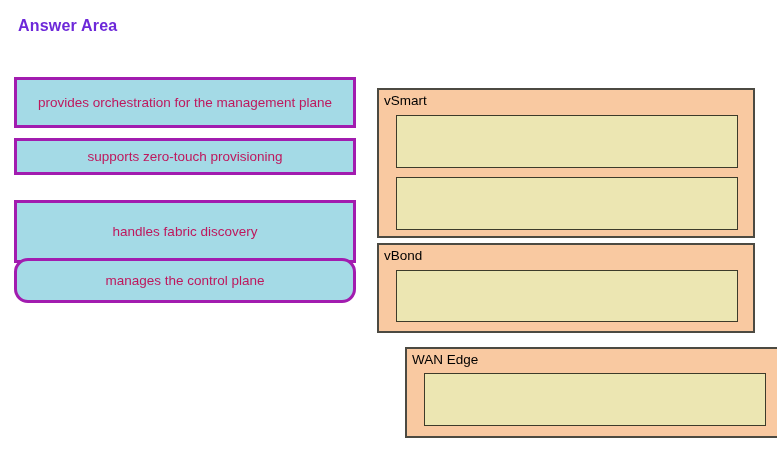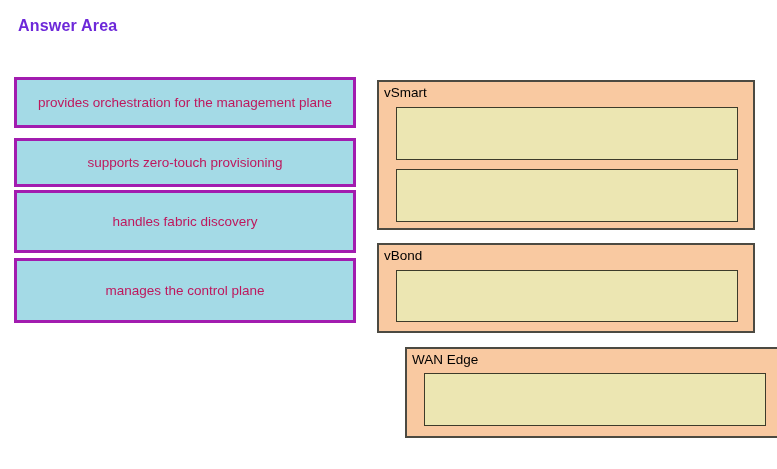--- a/index.html
+++ b/index.html
@@ -30,33 +30,33 @@
     border: 3px solid #a21caf;
     display: flex;
     align-items: center;
     justify-content: center;
     text-align: center;
     font-size: 13.5px;
     color: #be185d;
     cursor: grab;
   }
   #drag-item-1 { top: 77px;  height: 51px; }
-  #drag-item-2 { top: 138px; height: 49px; }
-  #drag-item-3 { top: 190px; height: 63px; }
-  #drag-item-4 { top: 258px; height: 65px; }
+  #drag-item-2 { top: 138px; height: 37px; }
+  #drag-item-3 { top: 200px; height: 63px; }
+  #drag-item-4 { top: 258px; height: 45px; border-radius: 14px; }
 
   .drop-group {
     position: absolute;
     left: 377px;
     width: 378px;
     box-sizing: border-box;
     background: #f9c9a1;
     border: 2px solid #4c4a42;
   }
-  #drop-group-vsmart   { top: 80px;  height: 150px; }
+  #drop-group-vsmart   { top: 88px;  height: 150px; }
   #drop-group-vbond    { top: 243px; height: 90px;  }
   #drop-group-wan-edge { top: 347px; height: 91px; margin-left: 28px;  }
 
   .group-label {
     position: absolute;
     left: 5px;
     top: 3px;
     font-size: 13.5px;
     color: #000000;
   }

